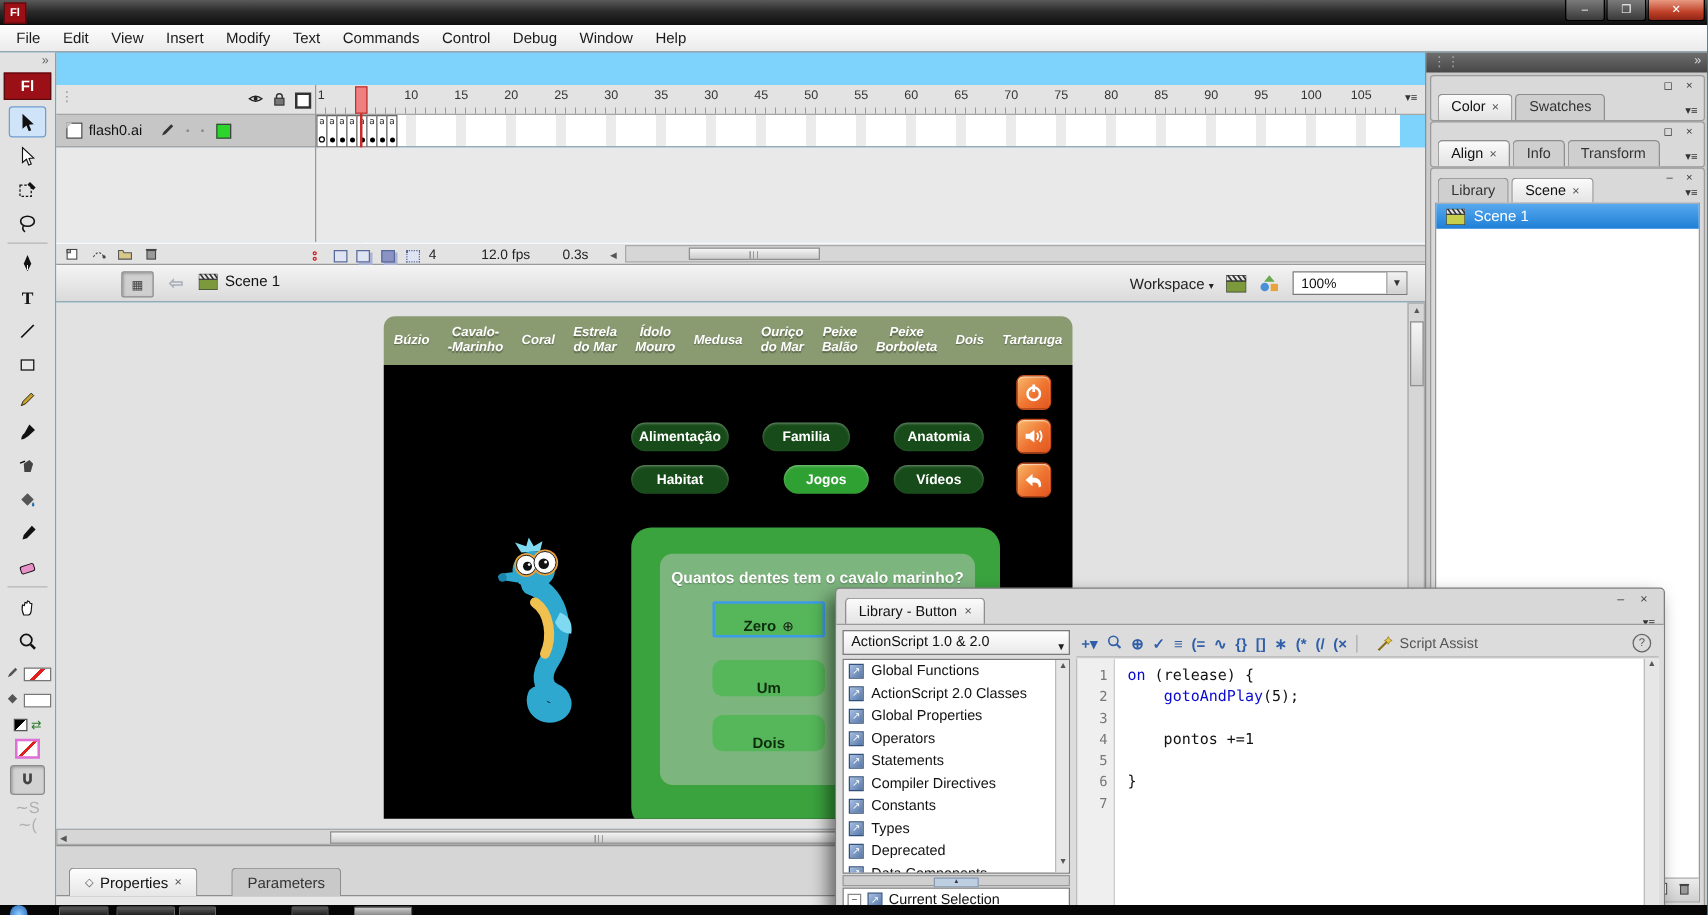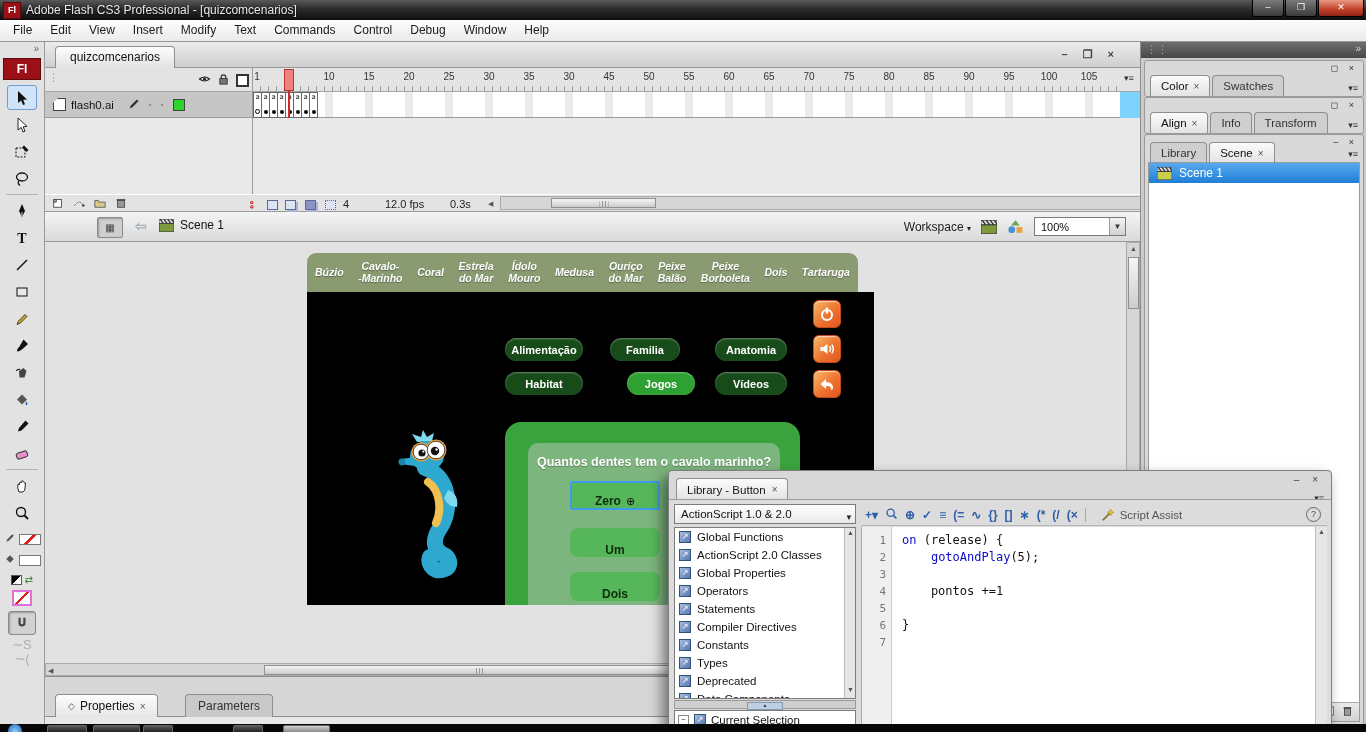--- a/index.html
+++ b/index.html
@@ -94,21 +94,21 @@
   .eb-scene{left:114px;top:6px;display:flex;align-items:center;gap:6px;font-size:12px;color:#111;}
   .eb-right{right:14px;top:5px;display:flex;align-items:center;gap:10px;}
   .eb-ws{font-size:12px;color:#222;}
   .combo{width:92px;height:19px;background:#fff;border:1px solid #7a7a7a;position:relative;font-size:11px;
          line-height:18px;padding-left:6px;box-sizing:border-box;}
   .combo .dd{position:absolute;right:0;top:0;width:15px;height:100%;border-left:1px solid #9a9a9a;
              background:linear-gradient(#f2f2f2,#d2d2d2);text-align:center;font-size:8px;line-height:17px;color:#333;}
 
   
   .stageview{left:45px;top:242px;width:1081px;height:421px;background:#e2e2e2;overflow:hidden;}
-  .movie{left:262px;top:50px;width:551px;height:313px;background:#000;overflow:hidden;padding-left:16px;}
+  .movie{left:262px;top:50px;width:551px;height:363px;background:#000;overflow:hidden;}
   .speciesbar{left:262px;top:11px;width:551px;height:39px;border-radius:9px 9px 0 0;display:flex;
               align-items:center;justify-content:space-between;padding:0 8px;box-sizing:border-box;}
   .sp-tab{color:#fff;font-weight:bold;font-size:10.5px;line-height:1.12;text-align:center;text-shadow:0 1px 1px rgba(0,0,0,.35);font-style:italic;}
   .notch{left:516px;top:50px;width:0;height:0;border-left:18px solid transparent;border-right:18px solid transparent;}
   .navbtn{position:absolute;height:23px;border-radius:12px;color:#fff;font-weight:bold;font-size:11px;
           display:flex;align-items:center;justify-content:center;box-shadow:inset 0 1px 2px rgba(255,255,255,.35),0 1px 2px rgba(0,0,0,.6);}
   .orangebtn{position:absolute;left:506px;width:28px;height:28px;border-radius:6px;
              background:linear-gradient(135deg,#f9b869,#ee7330 55%,#e2551f);border:1px solid #c34c1c;
              box-sizing:border-box;display:flex;align-items:center;justify-content:center;
              box-shadow:inset 0 1px 1px rgba(255,255,255,.6);}
@@ -199,21 +199,20 @@
           border-bottom:none;border-radius:2px 2px 0 0;box-sizing:border-box;}
   .tb-btn.active{background:linear-gradient(#cfcfcf,#8a8a8a);}
 </style>
 </head>
 <body>
 
 <div class="screen">
 
   <div class="abs titlebar">
     <div class="abs app-badge">Fl</div>
-    <div class="abs win-title">Adobe Flash CS3 Professional - [quizcomcenarios]</div>
     <div class="abs winbtns">
       <div class="winbtn">–</div>
       <div class="winbtn">❐</div>
       <div class="winbtn close">✕</div>
     </div>
   </div>
 
   <div class="abs menubar">
       <div class="menu-item">File</div>
       <div class="menu-item">Edit</div>
@@ -342,24 +341,20 @@
       <div class="magnet-btn">
         <svg width="14" height="14" viewBox="0 0 16 16">
             <path d="M4 2 L4 8 a4 4 0 0 0 8 0 L12 2 L9.5 2 L9.5 8 a1.5 1.5 0 0 1 -3 0 L6.5 2 Z" fill="#444"></path>
           </svg>
       </div>
       <div class="opt-faded">∼S</div>
       <div class="opt-faded">∼(</div>
     </div>
   </div>
 
-  <div class="abs doctabstrip">
-    <div class="abs doctab">quizcomcenarios</div>
-    <div class="abs docwin-ctrl">– ❐ ×</div>
-  </div>
 
   <div class="abs tl-header">
     <div class="abs tl-grip" style="left:3px;top:3px;">⋮</div>
     <div class="tl-colhead" style="left:153px;">
         <svg width="13" height="10" viewBox="0 0 12 10">
           <path d="M1 5 Q6 1 11 5 Q6 9 1 5 Z" fill="none" stroke="#222" stroke-width="1.2"></path>
           <circle cx="6" cy="5" r="1.6" fill="#222"></circle>
         </svg>
       </div>
     <div class="tl-colhead" style="left:173px;">

